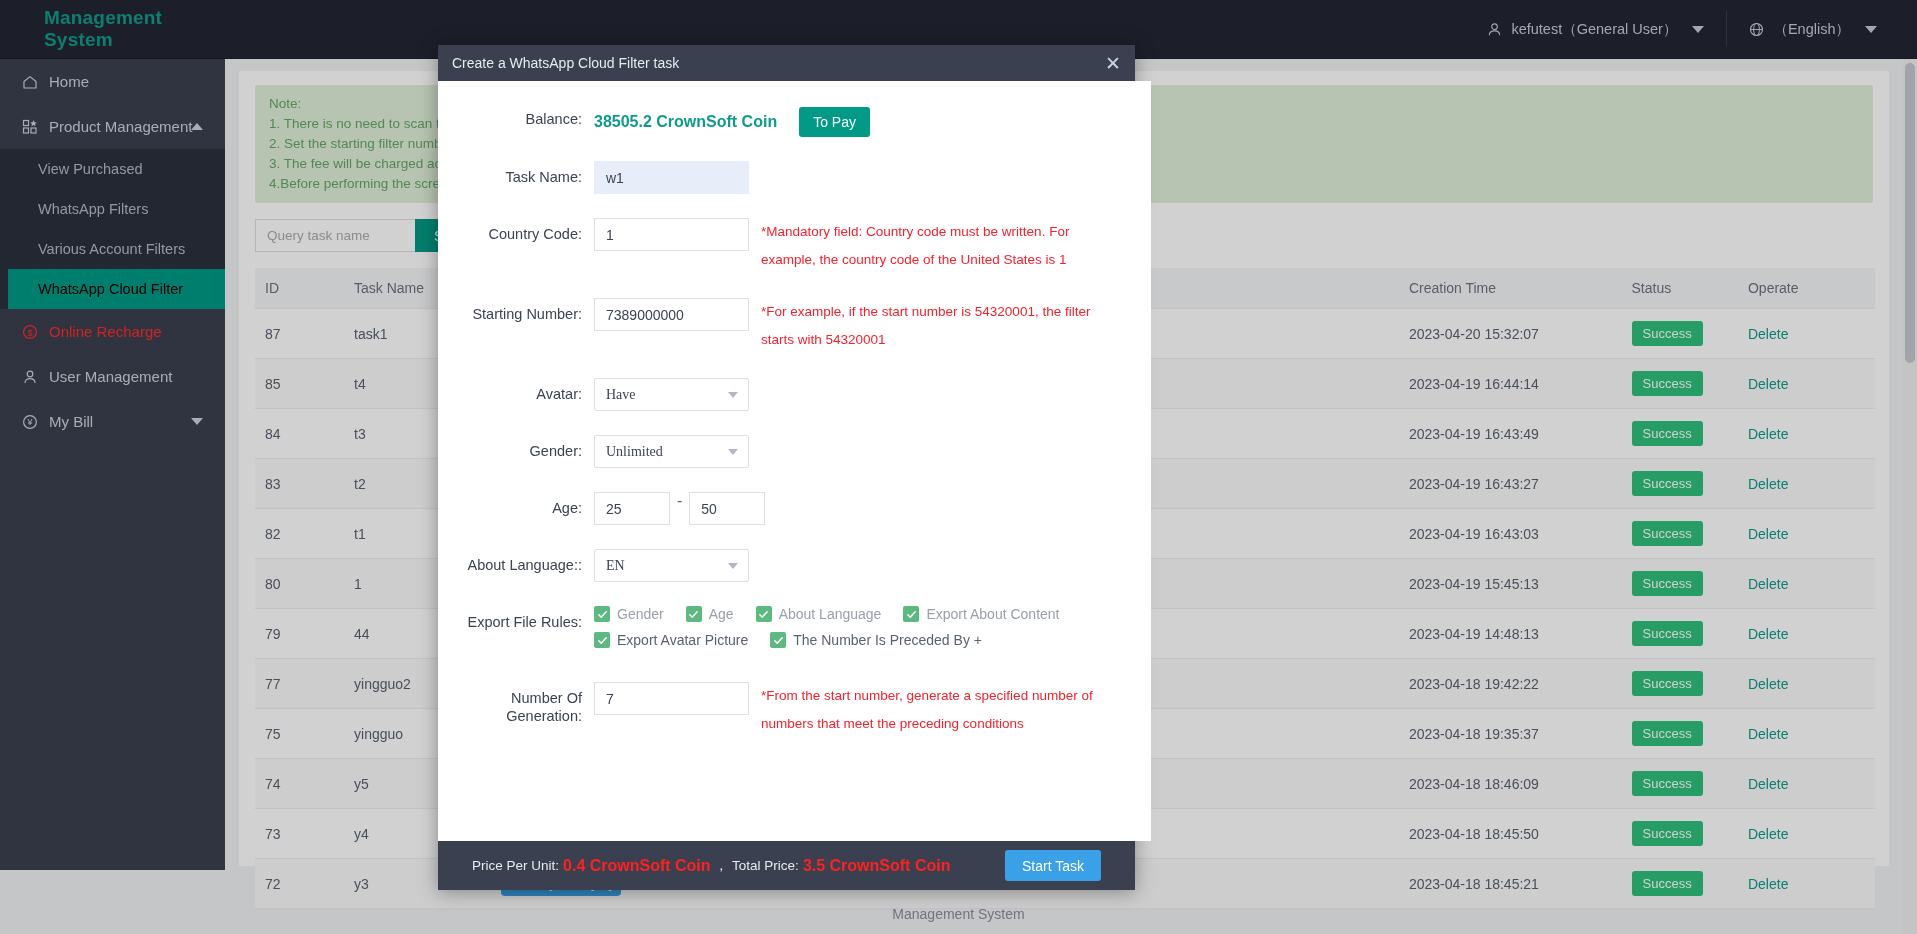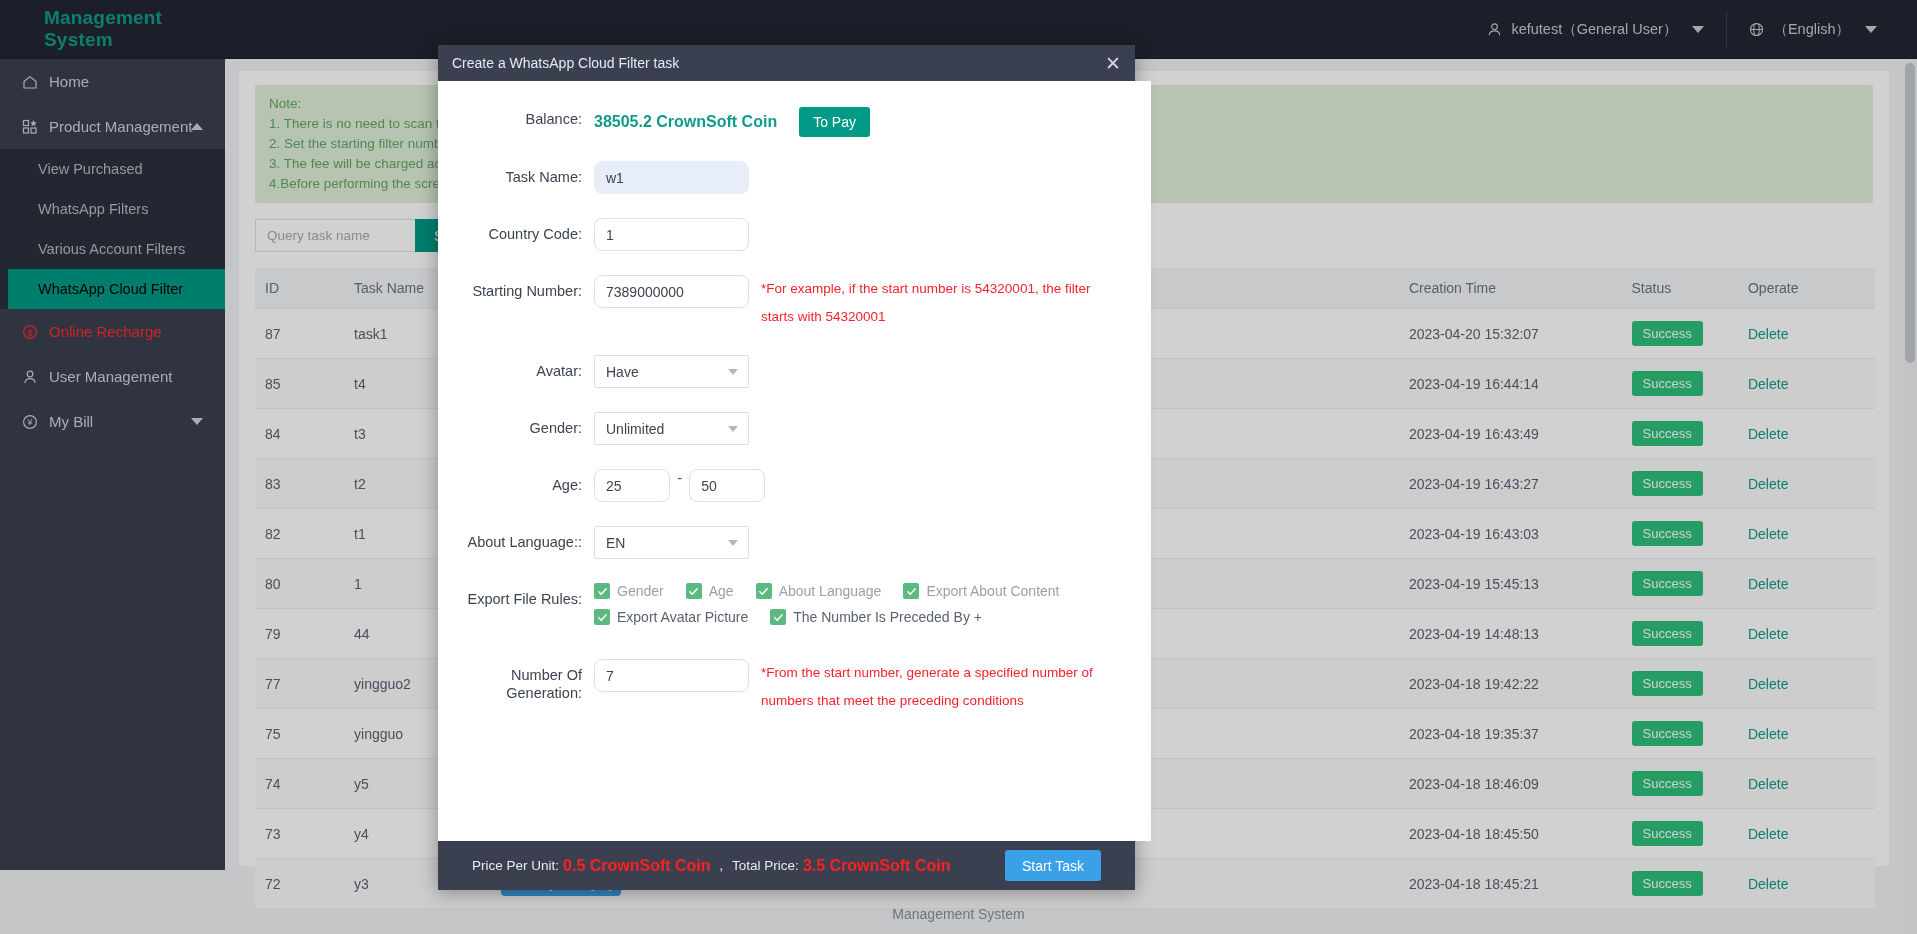--- a/index.html
+++ b/index.html
@@ -142,27 +142,27 @@
     overflow: hidden; padding: 22px 0 0 0; background: #fff;
   }
   .frow { display: flex; align-items: flex-start; margin-bottom: 24px; position: relative; }
   .flabel {
     width: 140px; text-align: right; padding-right: 12px; padding-top: 7px;
     color: #3c4450; font-size: 14.5px; line-height: 18px;
   }
   .inp {
     width: 155px; height: 33px; border: 1px solid #dcdfe6; background: #fff;
     display: flex; align-items: center; padding: 0 11px; font-size: 14px;
-    color: #3c4450; border-radius: 8px;
+    color: #3c4450; border-radius: 0;
   }
   .inp.filled { background: #e8edfa; border-color: #e8edfa; }
   .sel {
     width: 155px; height: 33px; border: 1px solid #dcdfe6; background: #fff;
     display: flex; align-items: center; padding: 6px 11px; font-size: 14px;
-    color: #3c4450; border-radius: 2px; position: relative; cursor: pointer;
+    color: #3c4450; border-radius: 2px; position: relative; cursor: pointer; font-family: Liberation Serif, serif;
   }
   .sel .cd {
     position: absolute; right: 10px; width: 0; height: 0;
     border-left: 5px solid transparent; border-right: 5px solid transparent;
     border-top: 6px solid #b3b8c2;
   }
   .hint {
     color: #f5222d; font-size: 13.5px; line-height: 28px; margin-left: 12px;
     width: 350px;
   }
@@ -484,20 +484,21 @@
       </div>
 
       <div class="frow">
         <div class="flabel">Task Name:</div>
         <div class="inp filled">w1</div>
       </div>
 
       <div class="frow">
         <div class="flabel">Country Code:</div>
         <div class="inp">1</div>
+        <div class="hint">*Mandatory field: Country code must be written. For example, the country code of the United States is 1</div>
       </div>
 
       <div class="frow">
         <div class="flabel">Starting Number:</div>
         <div class="inp">7389000000</div>
         <div class="hint">*For example, if the start number is 54320001, the filter starts with 54320001</div>
       </div>
 
       <div class="frow">
         <div class="flabel">Avatar:</div>
@@ -589,21 +590,21 @@
       <div class="frow">
         <div class="flabel">Number Of Generation:</div>
         <div class="inp">7</div>
         <div class="hint">*From the start number, generate a specified number of numbers that meet the preceding conditions</div>
       </div>
 
     </div>
 
     <div class="modal-foot">
       <span class="price-lbl">Price Per Unit:</span>
-      <span class="price-val">0.5 CrownSoft Coin</span>
+      <span class="price-val">0.4 CrownSoft Coin</span>
       <span class="price-lbl">，</span>
       <span class="price-lbl" style="margin-left:4px">Total Price:</span>
       <span class="price-val">3.5 CrownSoft Coin</span>
       <span class="foot-spacer"></span>
       <button class="btn-start">Start Task</button>
     </div>
   </div>
 
 </div>
 

